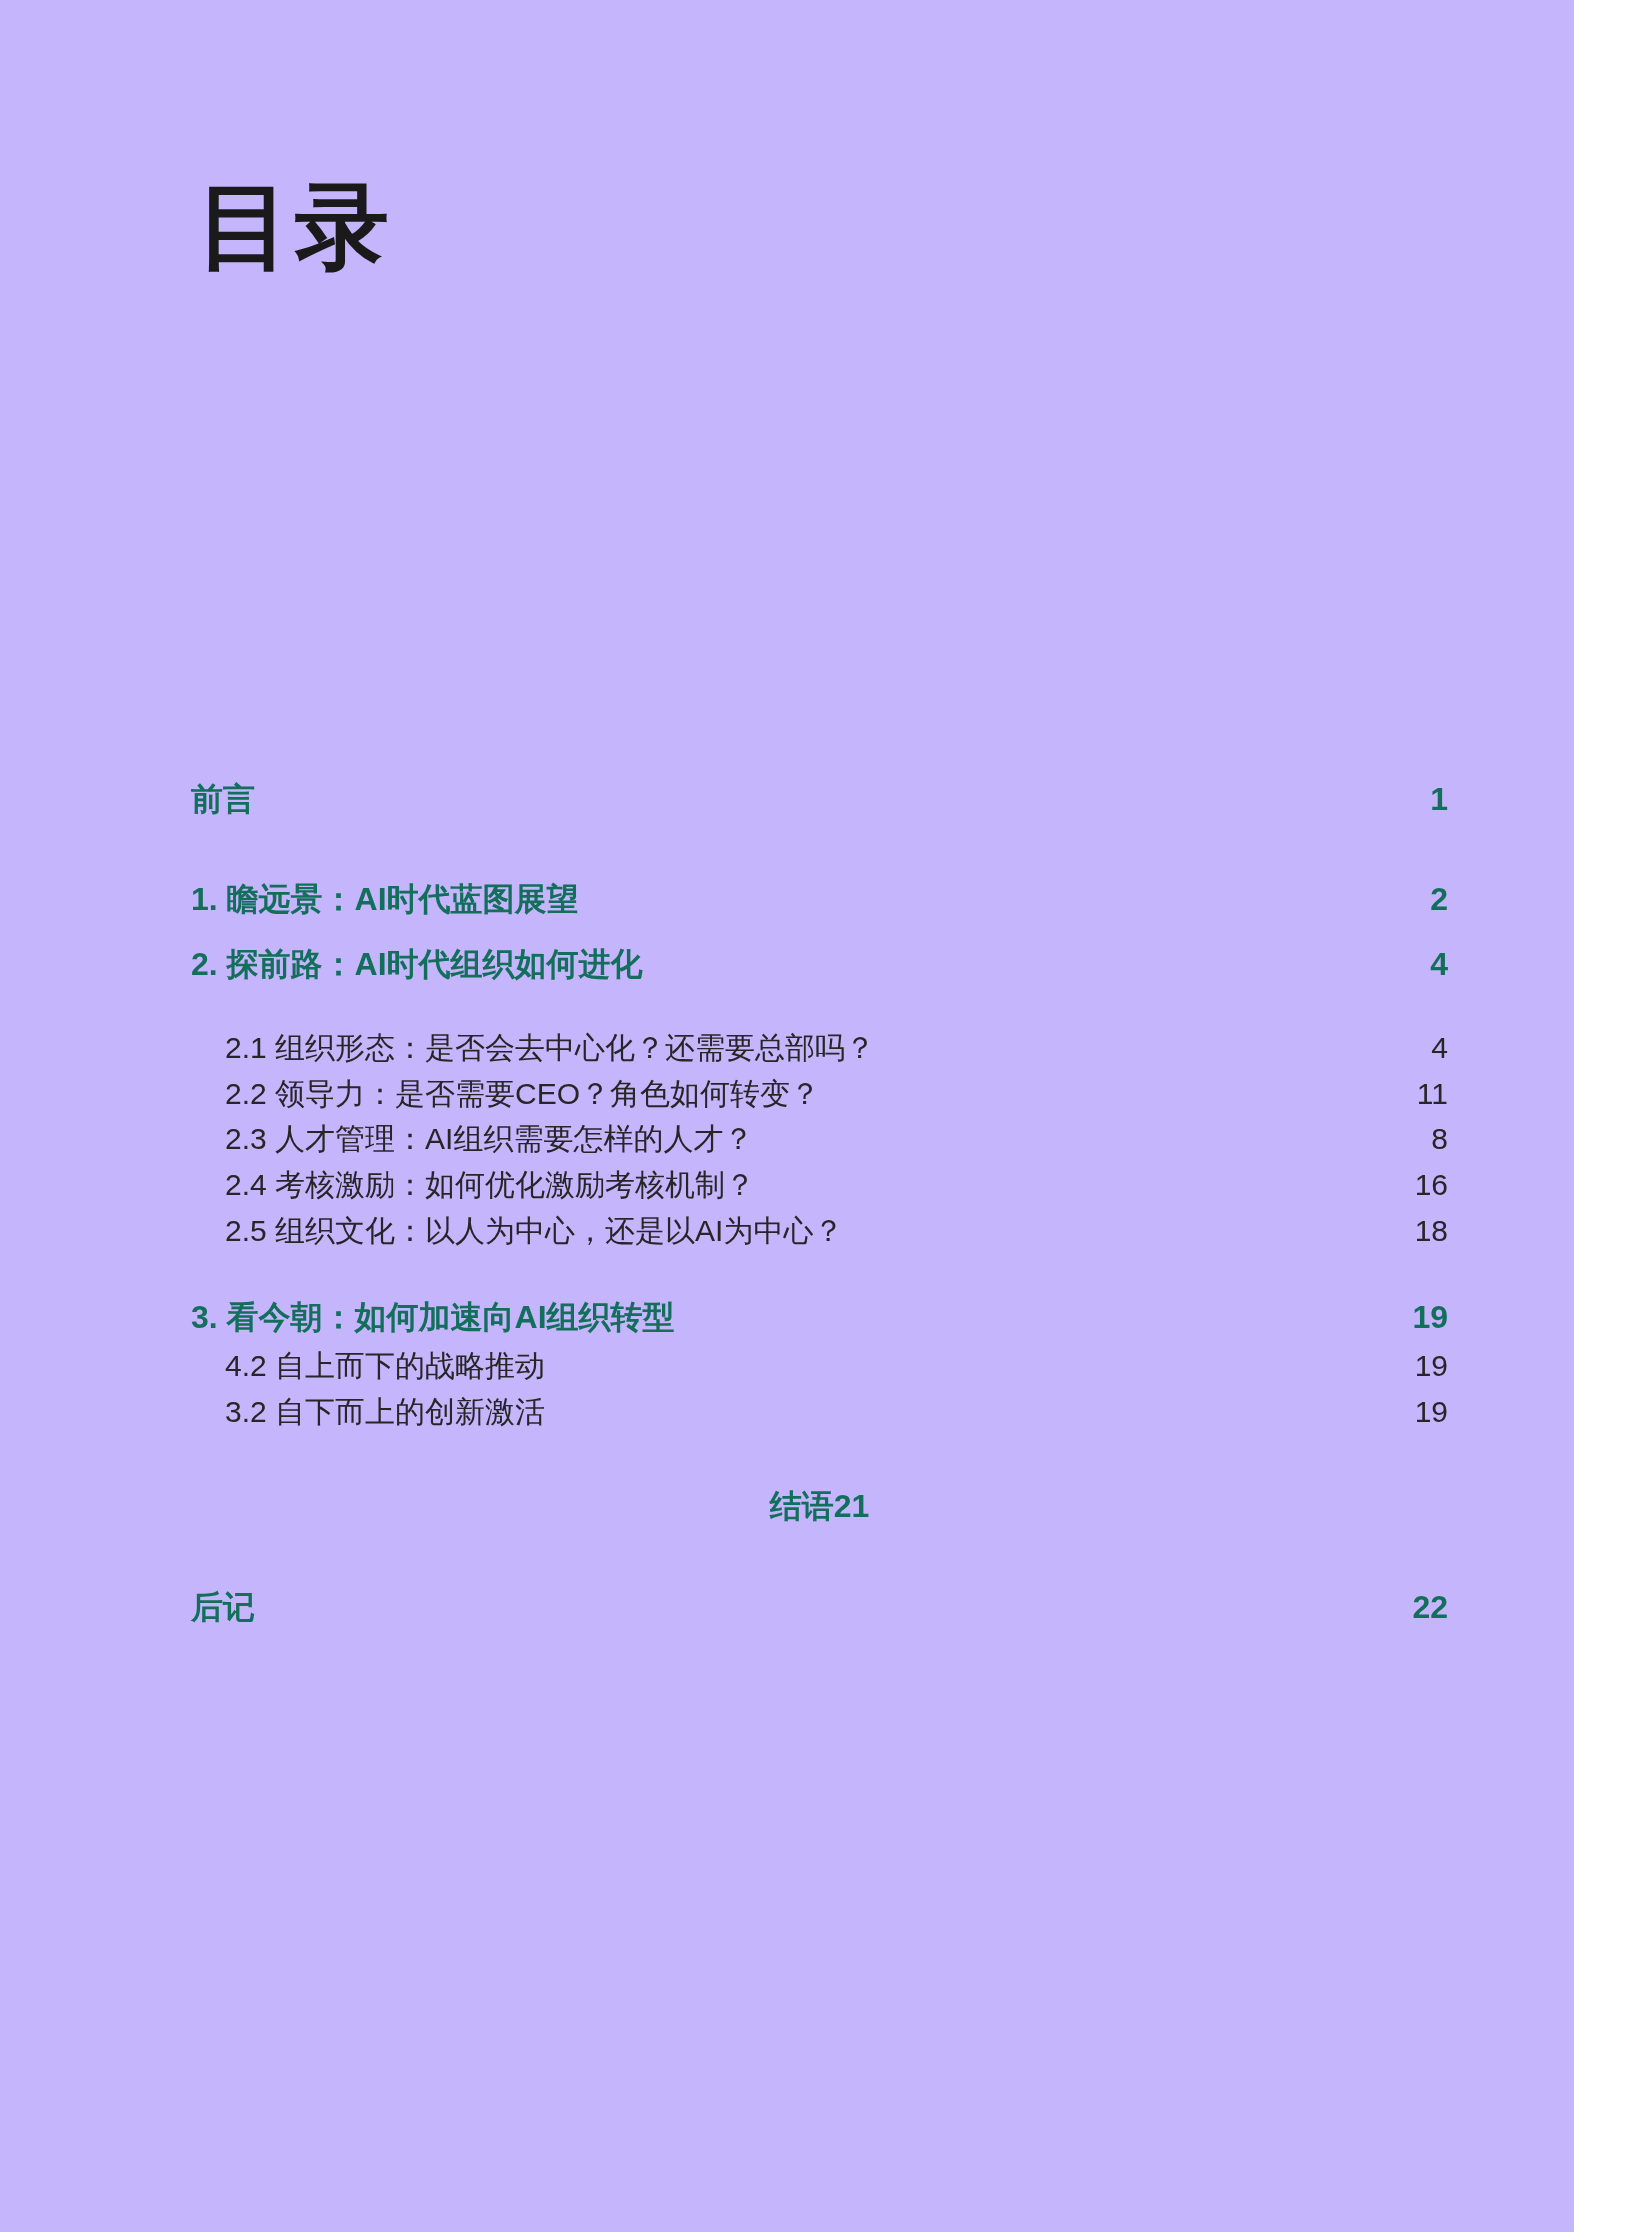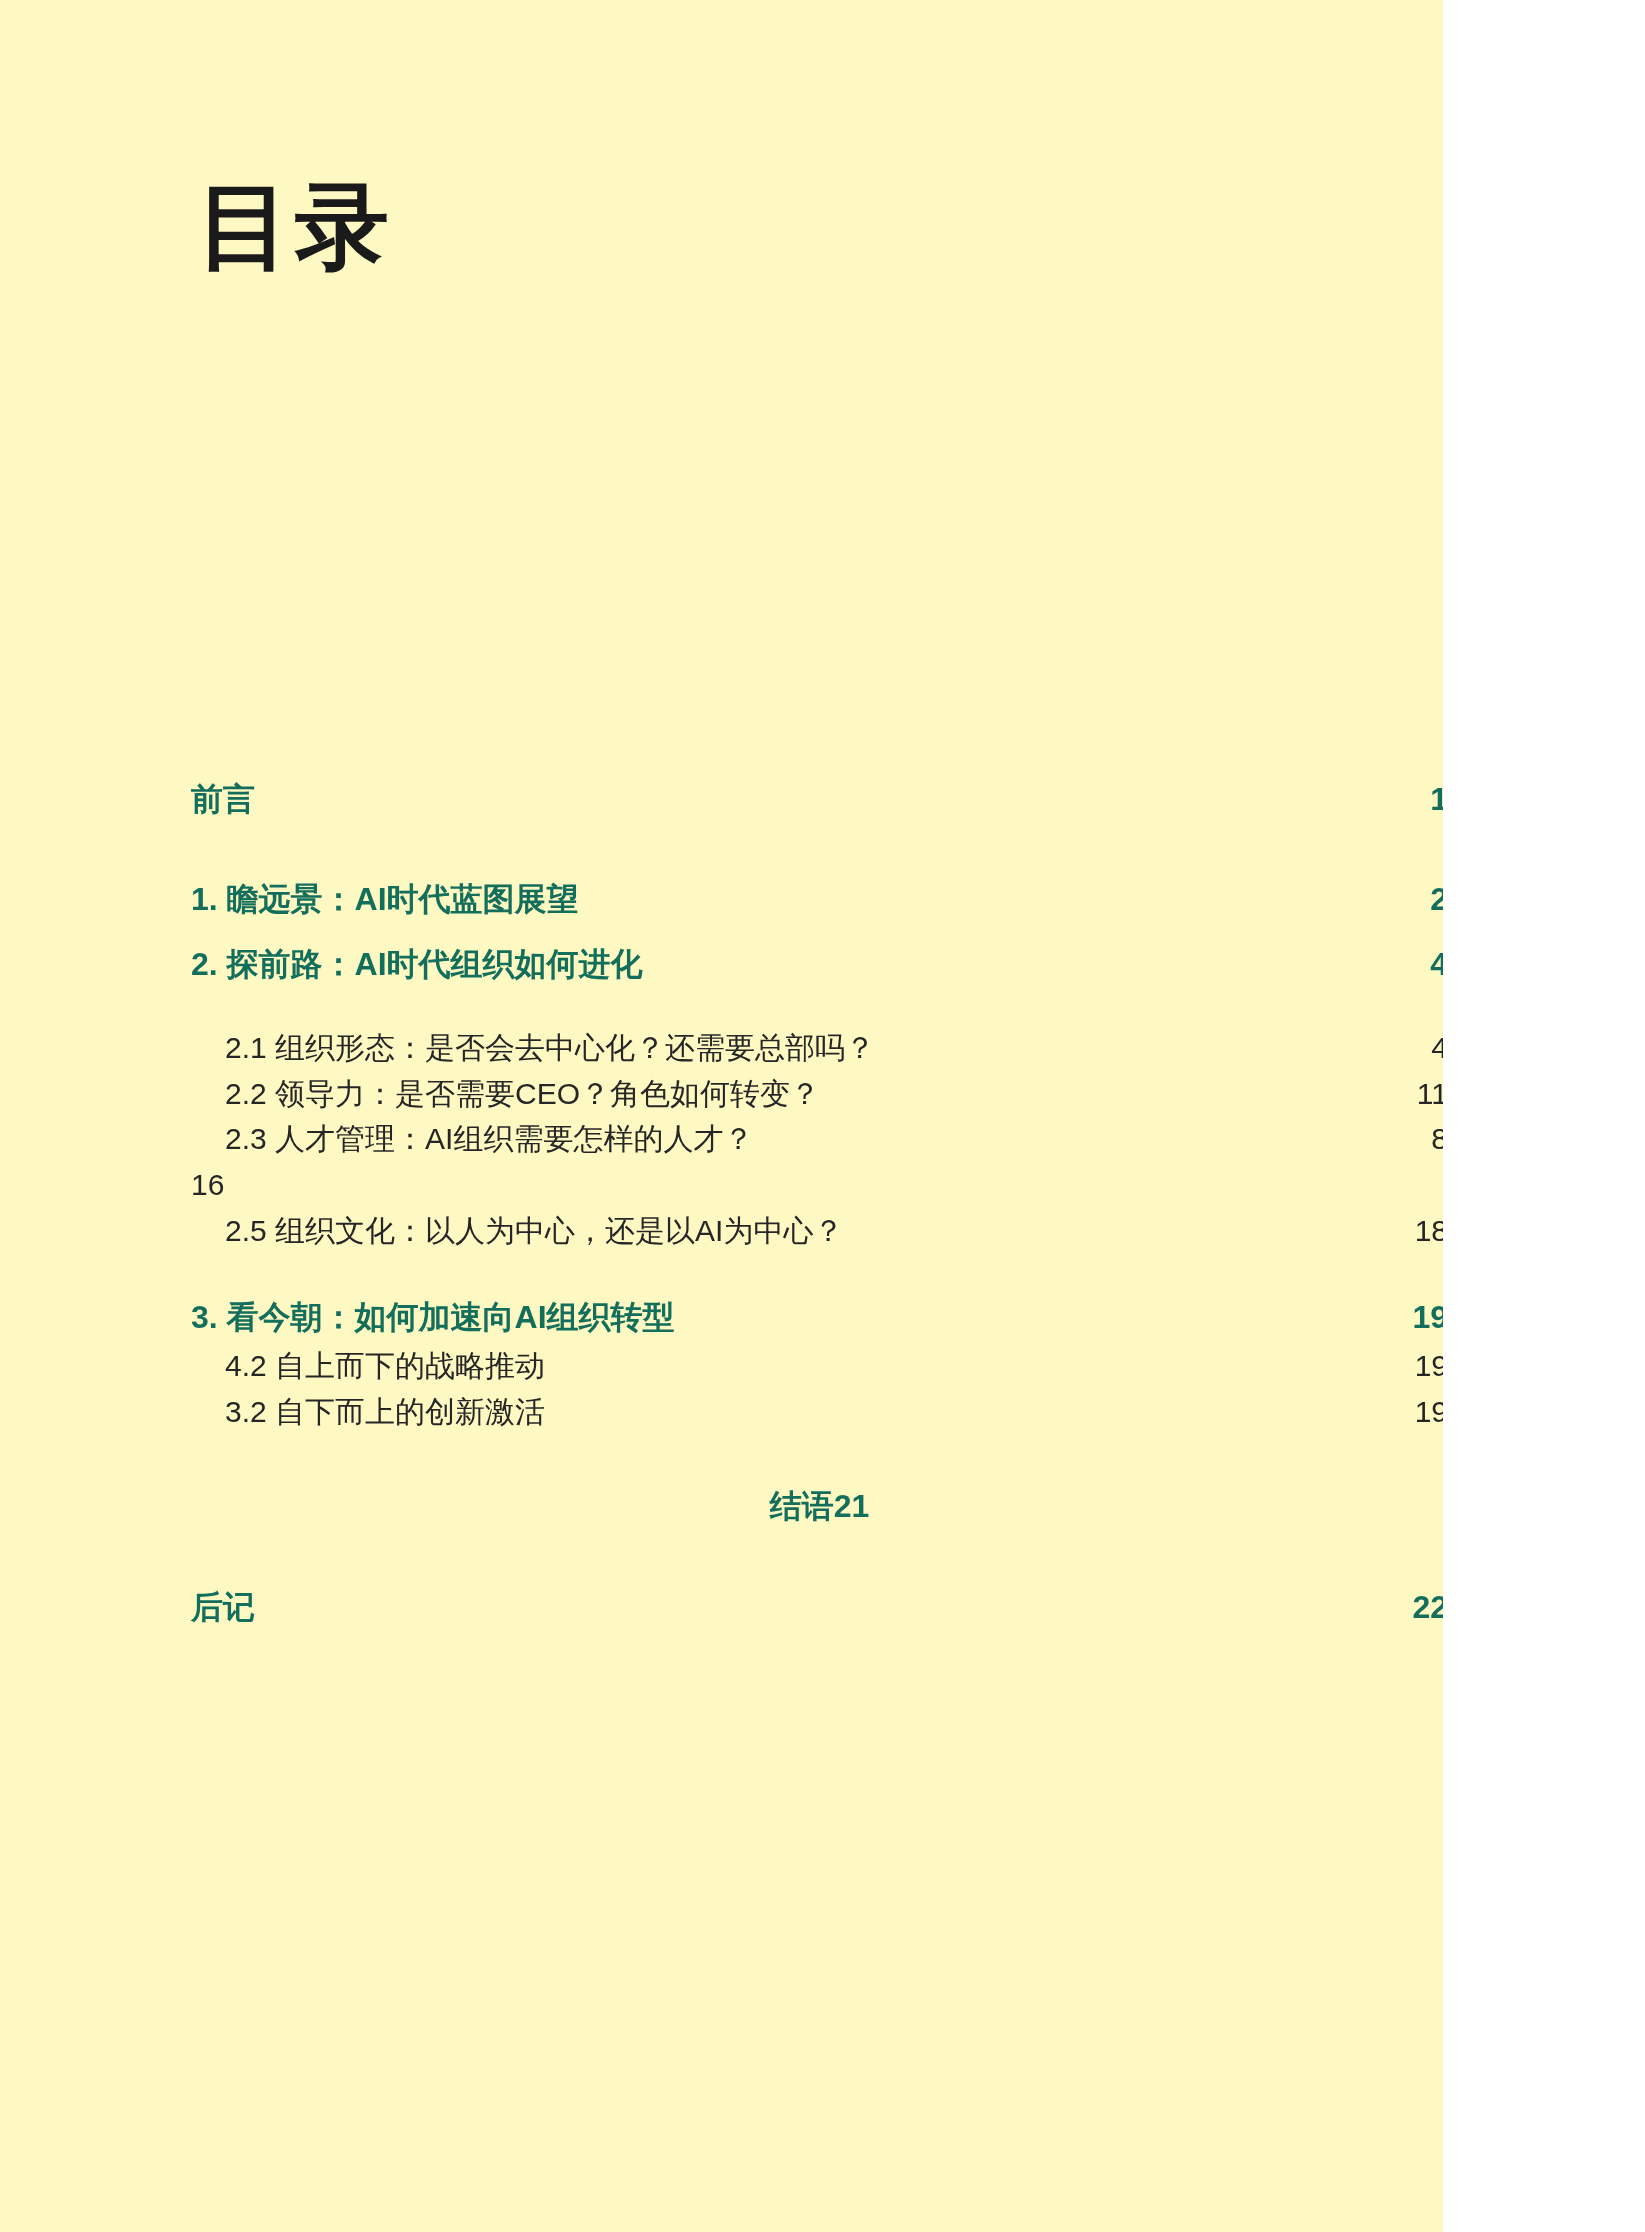--- a/index.html
+++ b/index.html
@@ -2,23 +2,23 @@
 <html lang="zh"><head>
 <meta charset="utf-8">
 <style>
   html, body {
     margin: 0;
     padding: 0;
     background: #ffffff;
   }
   .page {
     position: relative;
-    width: 1443px;
+    width: 1574px;
     height: 2233px;
-    background: #fef9c3;
+    background: #c4b5fd;
     overflow: hidden;
     font-family: "Liberation Sans", "DejaVu Sans", sans-serif;
   }
   .doc-title {
     position: absolute;
     left: 197px;
     top: 171px;
     font-family: "Liberation Serif", "DejaVu Serif", serif;
     font-weight: 600;
     font-size: 94px;
@@ -109,20 +109,21 @@
       <span class="label">2.2 领导力：是否需要CEO？角色如何转变？</span>
       <span class="page-num">11</span>
     </div>
 
     <div class="toc-row sub r5">
       <span class="label">2.3 人才管理：AI组织需要怎样的人才？</span>
       <span class="page-num">8</span>
     </div>
 
     <div class="toc-row sub r6">
+      <span class="label">2.4 考核激励：如何优化激励考核机制？</span>
       <span class="page-num">16</span>
     </div>
 
     <div class="toc-row sub r7">
       <span class="label">2.5 组织文化：以人为中心，还是以AI为中心？</span>
       <span class="page-num">18</span>
     </div>
 
     <div class="toc-row section r8">
       <span class="label">3. 看今朝：如何加速向AI组织转型</span>

